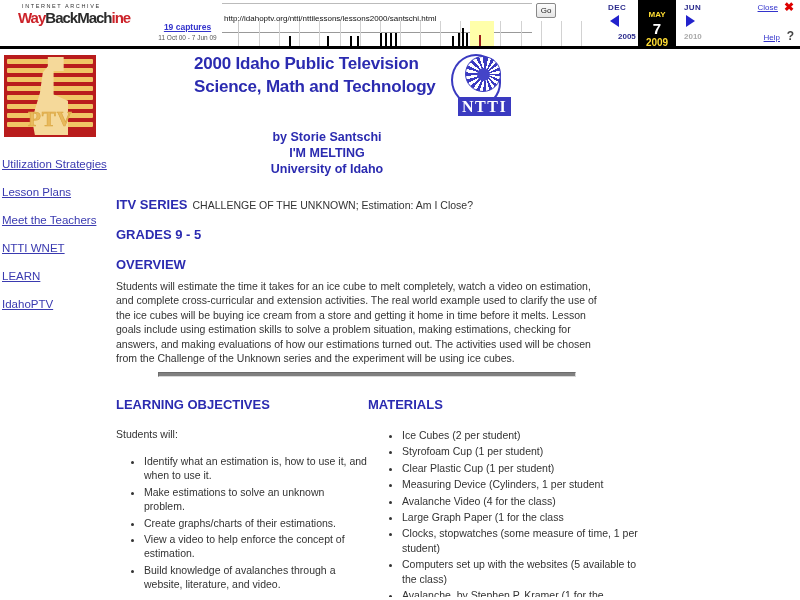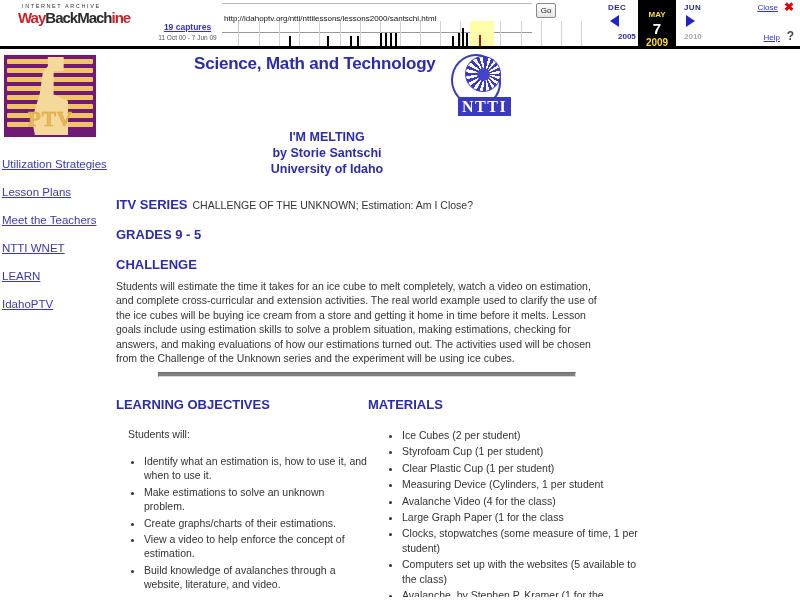--- a/index.html
+++ b/index.html
@@ -226,21 +226,21 @@
   #sidebar {
     position: absolute;
     left: 0; top: 0;
     width: 112px;
     height: 548px;
   }
   #ptv-logo {
     position: relative;
     margin: 6px 0 0 4px;
     width: 92px; height: 82px;
-    background: #701a75;
+    background: #b91c1c;
     overflow: hidden;
   }
   .ptv-stripe {
     position: absolute;
     left: 3px; width: 86px; height: 5px;
     background: #f0c565;
     border-radius: 1px;
   }
   #ptv-idaho {
     position: absolute;
@@ -419,21 +419,21 @@
     font-family: "Liberation Sans", sans-serif;
     font-weight: bold;
     font-size: 13px;
     color: #2b2bb0;
     margin: 0 0 16px 0;
   }
   #students-will {
     font-family: "Liberation Sans", sans-serif;
     font-size: 10.5px;
     color: #333333;
-    margin: 0 0 14px 12px;
+    margin: 0 0 14px 0;
   }
   ul.bullets {
     margin: 0;
     padding-left: 28px;
     list-style-type: disc;
   }
   ul.bullets li {
     font-family: "Liberation Sans", sans-serif;
     font-size: 10.5px;
     line-height: 14.4px;
@@ -544,43 +544,44 @@
       <a class="side-link">NTTI WNET</a>
       <a class="side-link">LEARN</a>
       <a class="side-link">IdahoPTV</a>
     </nav>
   </div>
 
   <div id="main">
 
     <div id="banner">
       <div id="banner-text">
+        <div>2000 Idaho Public Television</div>
         <div>Science, Math and Technology</div>
       </div>
       <div id="nautilus">
         <div id="nautilus-outer"></div>
         <div id="nautilus-shell"></div>
         <div id="nautilus-core"></div>
         <div id="ntti-box">NTTI</div>
       </div>
     </div>
 
     <div id="lesson-title">
+      <div>by Storie Santschi</div>
       <div>I'M MELTING</div>
-      <div>by Storie Santschi</div>
       <div>University of Idaho</div>
     </div>
 
     <div id="itv-row">
       <span class="sec-h">ITV SERIES</span><span id="itv-val">CHALLENGE OF THE UNKNOWN; Estimation: Am I Close?</span>
     </div>
 
     <div id="grades-row" class="sec-h">GRADES 9 - 5</div>
 
-    <div id="overview-h" class="sec-h">CHALLENGE</div>
+    <div id="overview-h" class="sec-h">OVERVIEW</div>
 
     <p id="overview-p">Students will estimate the time it takes for an ice cube to melt completely, watch a video on estimation, and complete cross-curricular and extension activities. The real world example used to clarify the use of the ice cubes will be buying ice cream from a store and getting it home in time before it melts. Lesson goals include using estimation skills to solve a problem situation, making estimations, checking for answers, and making evaluations of how our estimations turned out. The activities used will be chosen from the Challenge of the Unknown series and the experiment will be using ice cubes.</p>
 
     <div id="divider"></div>
 
     <div id="cols">
 
       <div id="col-objectives">
         <div class="col-h">LEARNING OBJECTIVES</div>
         <div id="students-will">Students will:</div>

